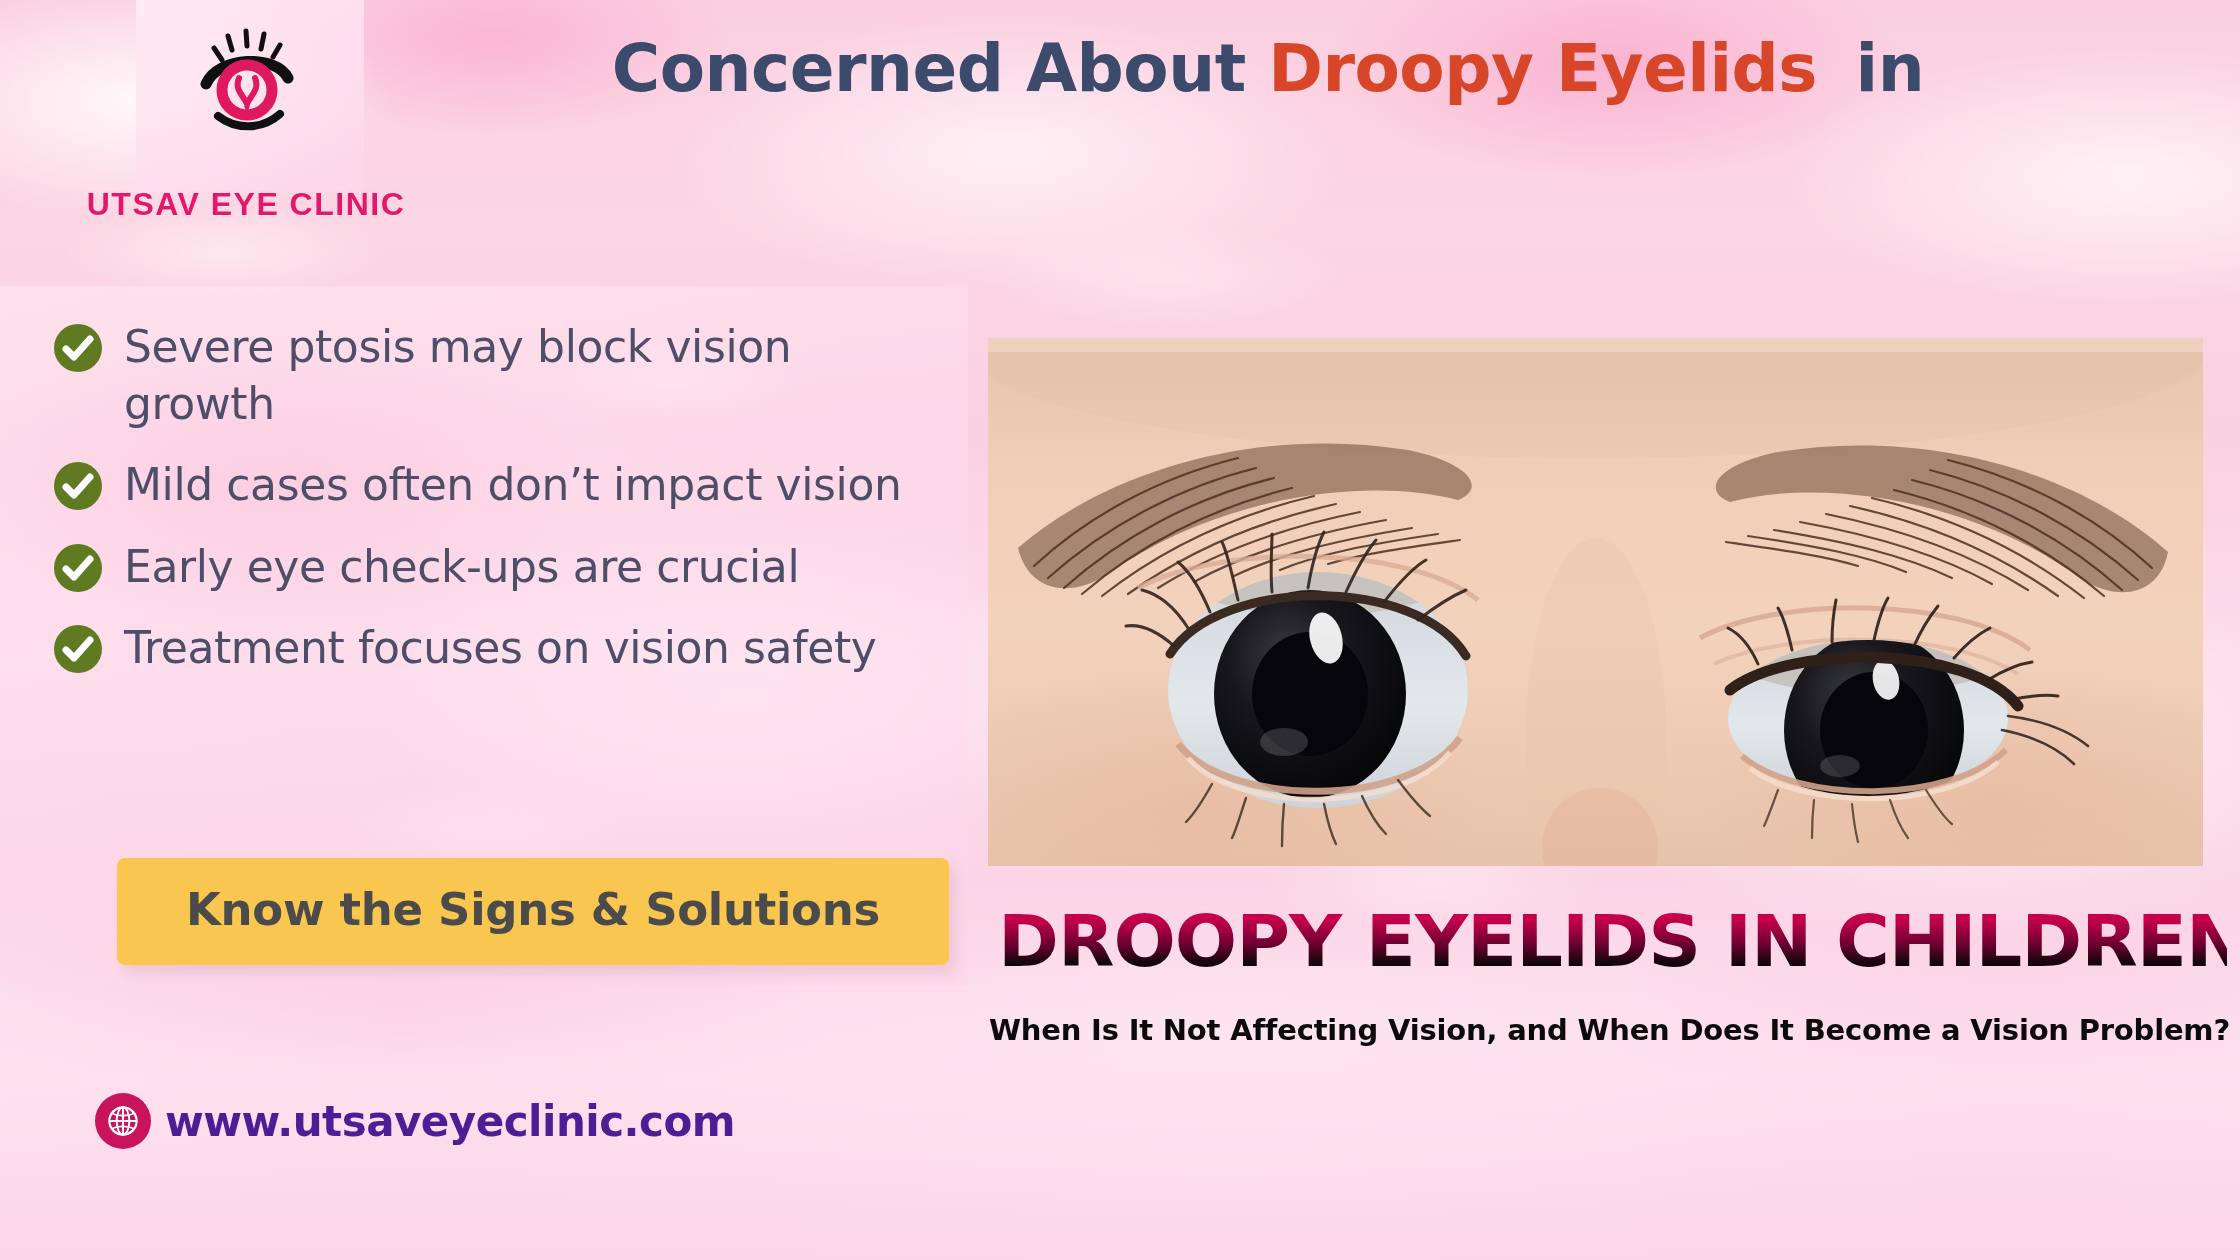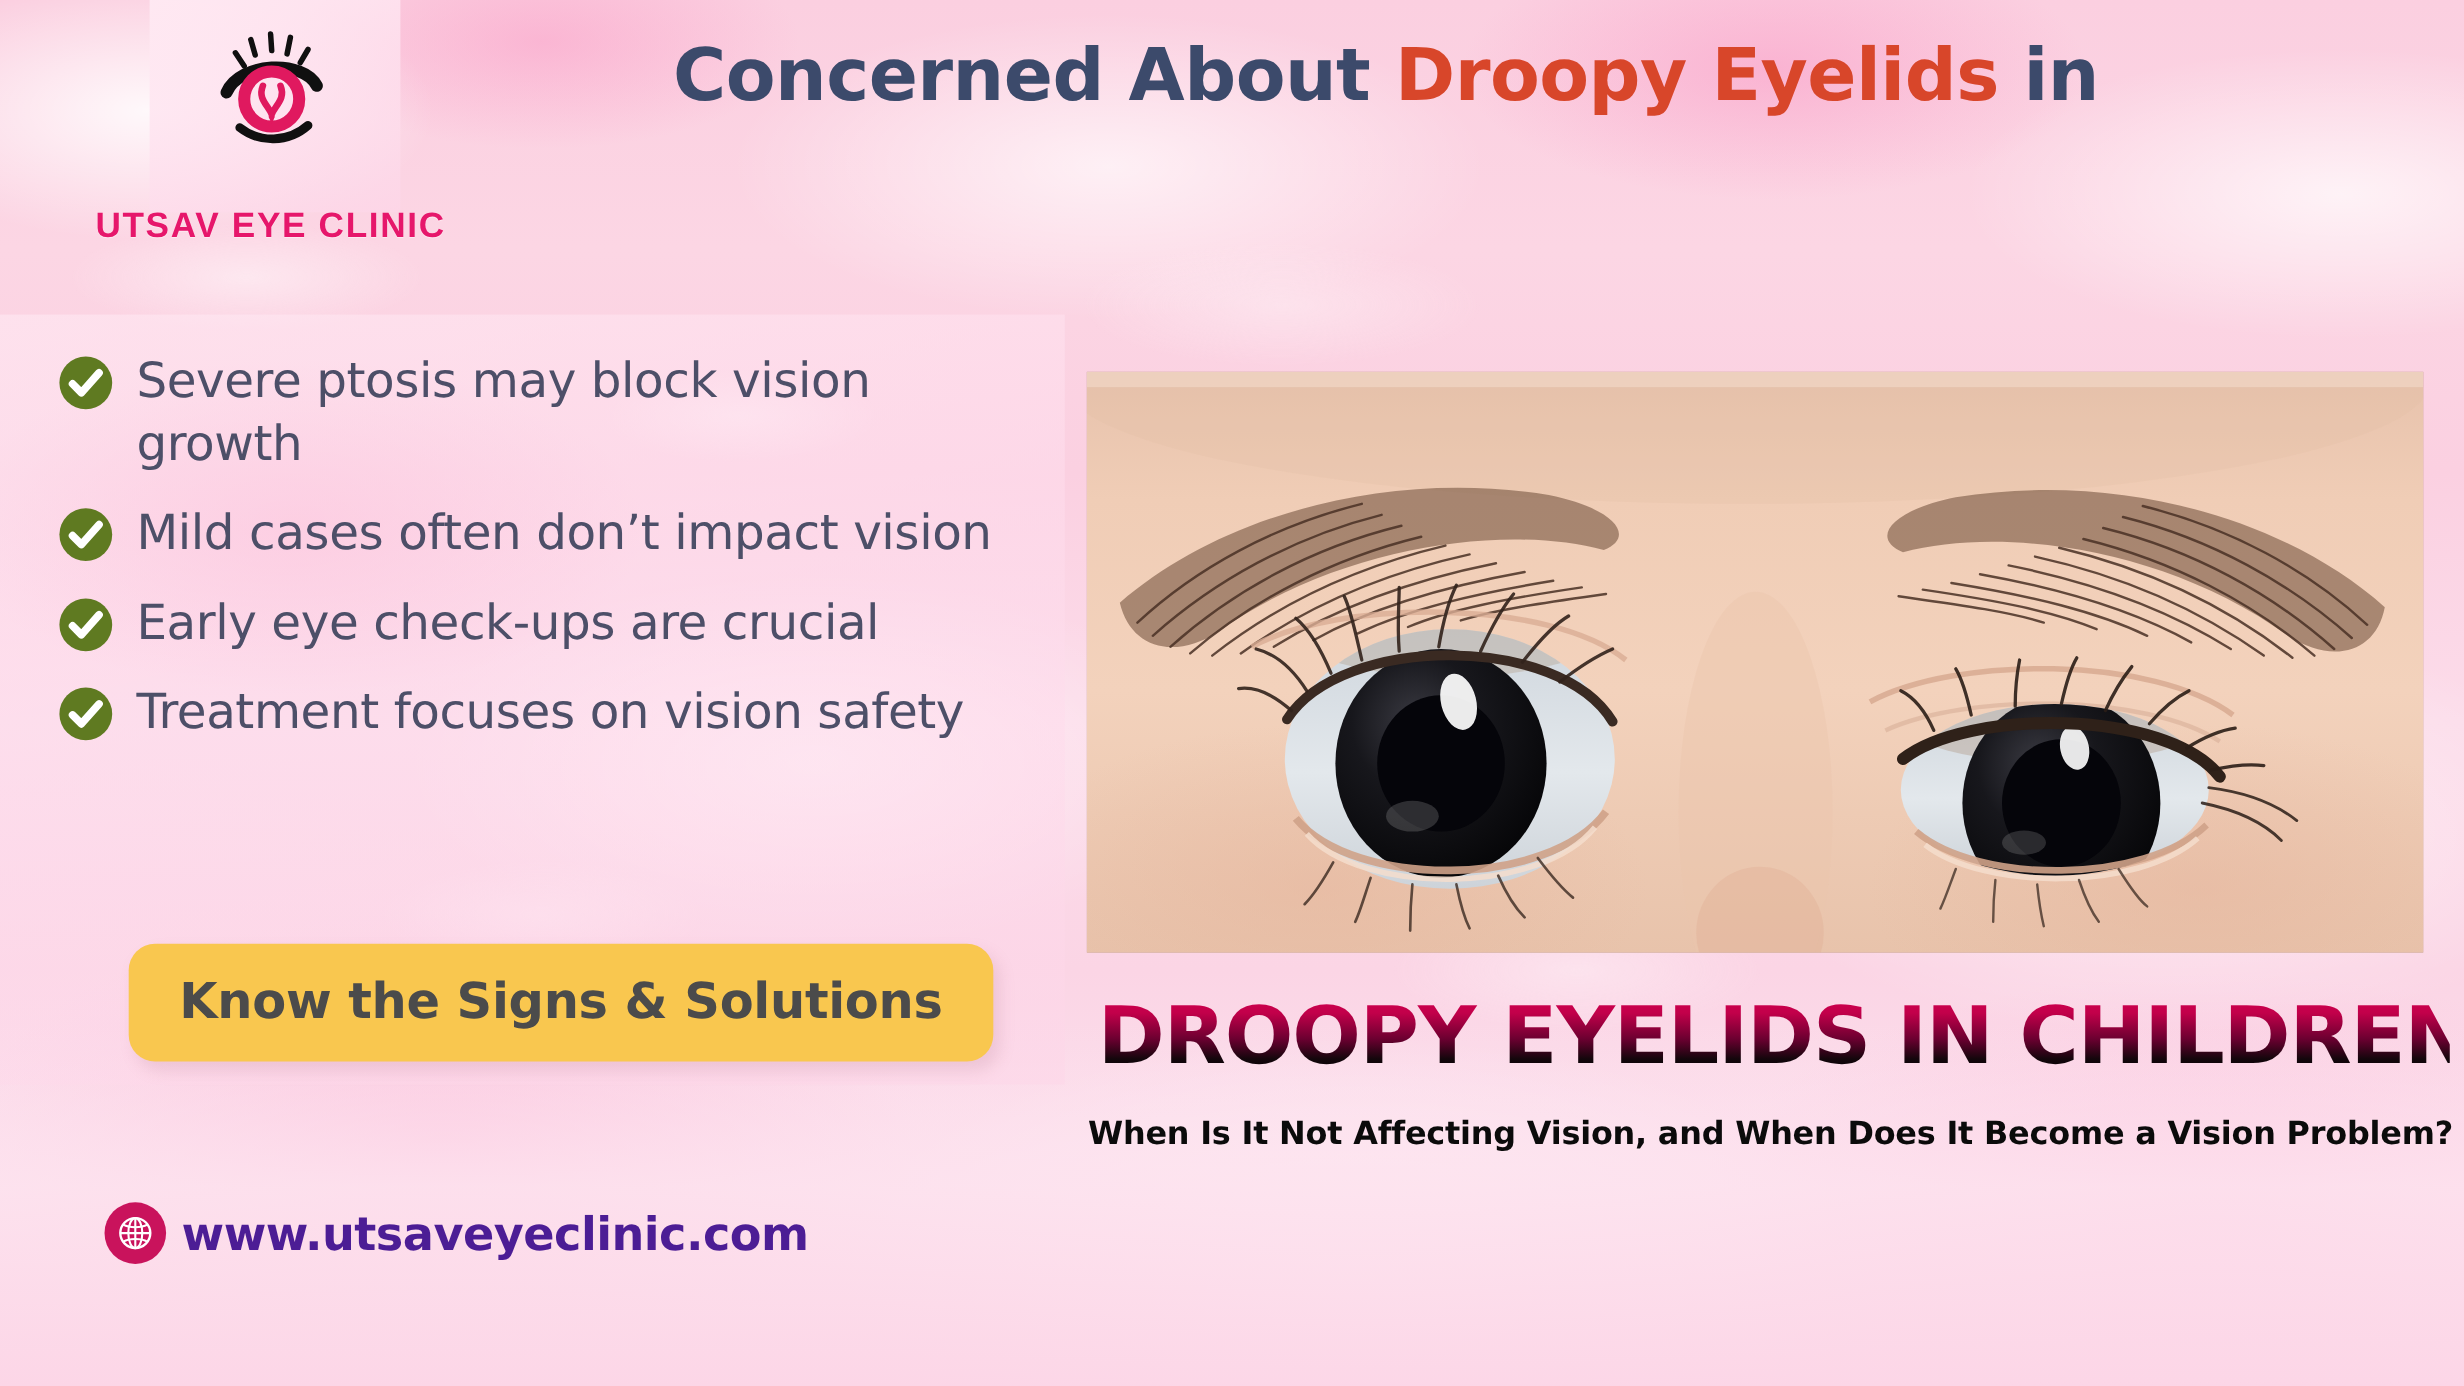--- a/index.html
+++ b/index.html
@@ -95,21 +95,21 @@
     top: 30px;
     width: 1400px;
     text-align: center;
     font-family: "DejaVu Sans", sans-serif;
     font-weight: 700;
     font-size: 66px;
     line-height: 1.18;
     letter-spacing: -0.5px;
     color: #3c4a6b;
   }
-  .headline .navy   { color: #3c4a6b; }
+  .headline .navy   { color: #3c4a6b; margin-left: 16px; }
   .headline .accent { color: #d8462a; }
   .headline .line2  { display: block; margin-top: 4px; }
 
   
   .left-panel {
     position: absolute;
     left: 0px;
     top: 286px;
     width: 968px;
     height: 700px;
@@ -149,26 +149,26 @@
     max-width: 790px;
     letter-spacing: -0.4px;
   }
 
   
   .cta {
     position: absolute;
     left: 117px;
     top: 858px;
     min-width: 710px;
-    padding: 25px 46px 29px;
+    padding: 25px 69px 29px;
     box-sizing: border-box;
     background: #f9c martin;
     background: #f8c council;
     background: #f9c74f;
-    border-radius: 24px;
+    border-radius: 8px;
     box-shadow: 6px 8px 14px rgba(180,120,140,.20);
     text-align: right;
   }
   .cta-label {
     font-family: "DejaVu Sans", sans-serif;
     font-size: 45px;
     font-weight: 600;
     color: #4b4b4b;
     letter-spacing: -0.3px;
     white-space: nowrap;

